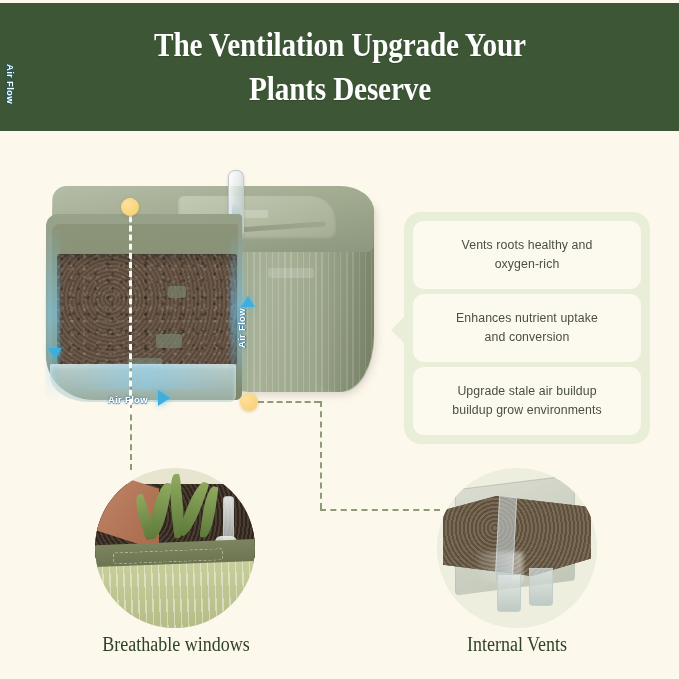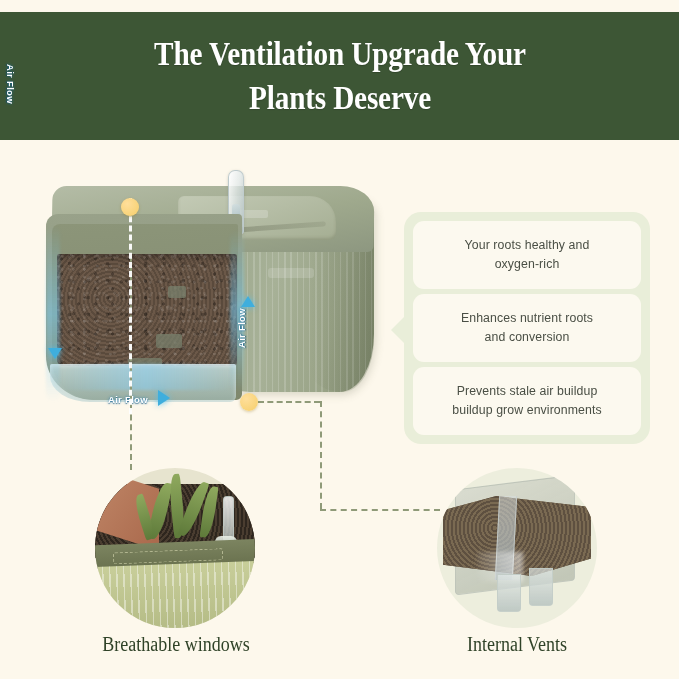--- a/index.html
+++ b/index.html
@@ -7,21 +7,21 @@
     width:679px;height:679px;
     background:#FDF8EC;
     font-family:"Liberation Sans",sans-serif;
     overflow:hidden;
     position:relative;
   }
   .stage{position:relative;width:679px;height:679px;overflow:hidden;background:#FDF8EC;}
 
   
   .header{
-    position:absolute;left:0;top:12px;width:679px;height:128px;
+    position:absolute;left:0;top:3px;width:679px;height:128px;
     background:#3D5635;
     display:flex;align-items:center;justify-content:center;
   }
   .header-title{
     color:#FFFFFF;
     font-family:"Liberation Serif",serif;
     font-weight:700;
     font-size:34px;
     line-height:1.28;
     text-align:center;
@@ -394,35 +394,35 @@
   <div class="arrow arrow-up"></div>
 
   <div class="airflow af-bottom">Air Flow</div>
   <div class="arrow arrow-right"></div>
 
   <div class="feature-panel">
     <div class="feature-notch"></div>
 
     <div class="feature-card">
       <span>
-        <span>Your roots healthy and</span><br>
+        <span>Vents roots healthy and</span><br>
         <span>oxygen-rich</span>
       </span>
     </div>
 
     <div class="feature-card">
       <span>
-        <span>Enhances nutrient roots</span><br>
+        <span>Enhances nutrient uptake</span><br>
         <span>and conversion</span>
       </span>
     </div>
 
     <div class="feature-card">
       <span>
-        <span>Prevents stale air buildup</span><br>
+        <span>Upgrade stale air buildup</span><br>
         <span>buildup grow environments</span>
       </span>
     </div>
   </div>
 
   <div class="dash-v conn-1"></div>
   <div class="dash-white"></div>
   <div class="conn-2-h"></div>
   <div class="dash-v conn-2-v"></div>
   <div class="conn-2-h2"></div>

